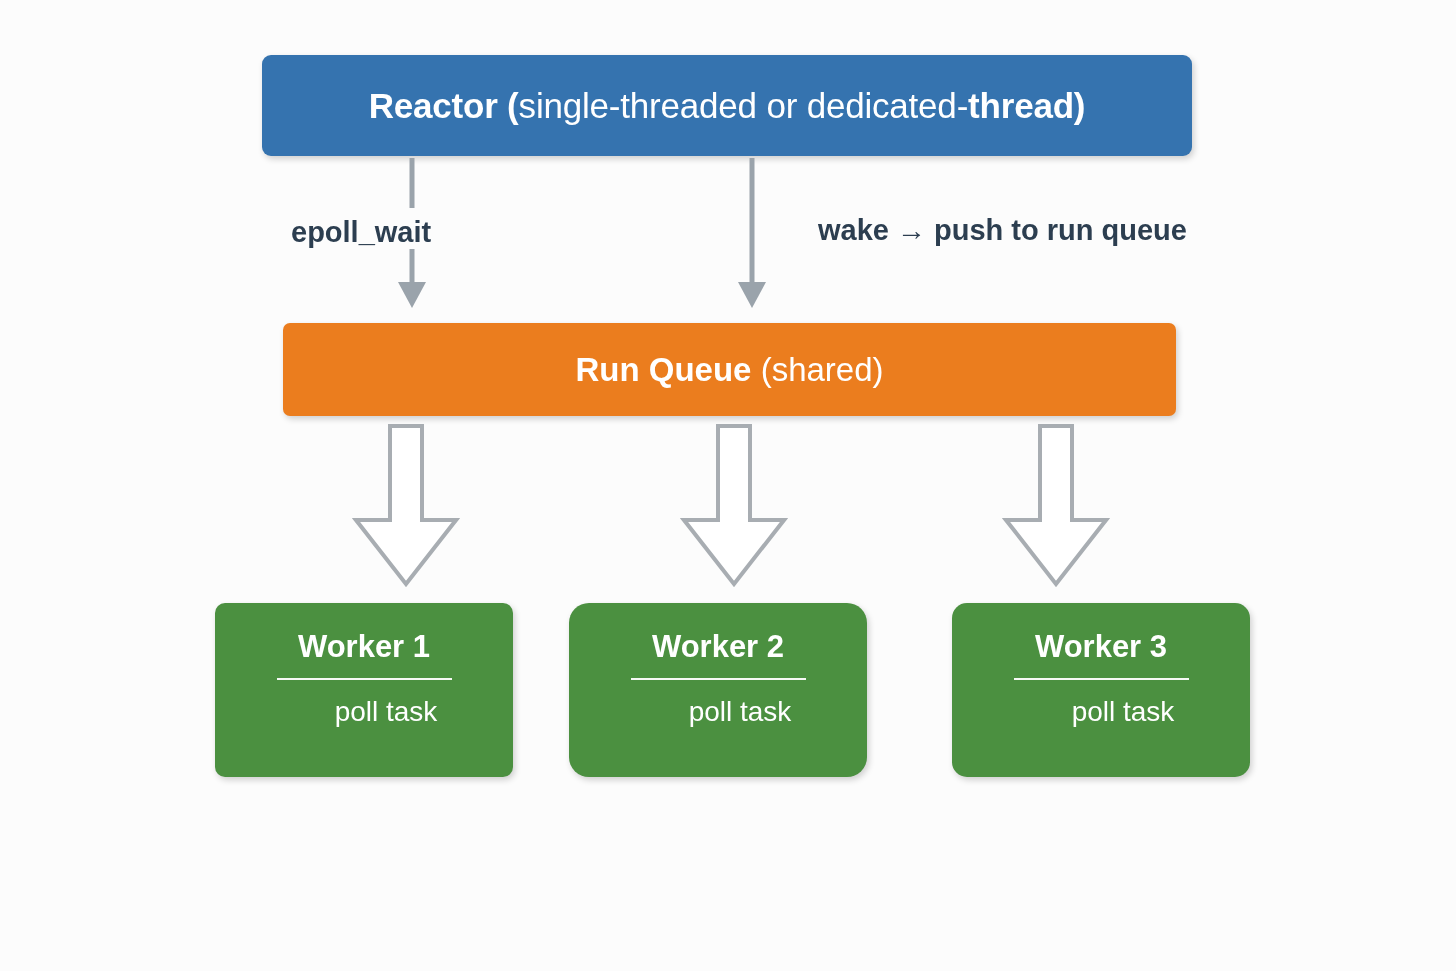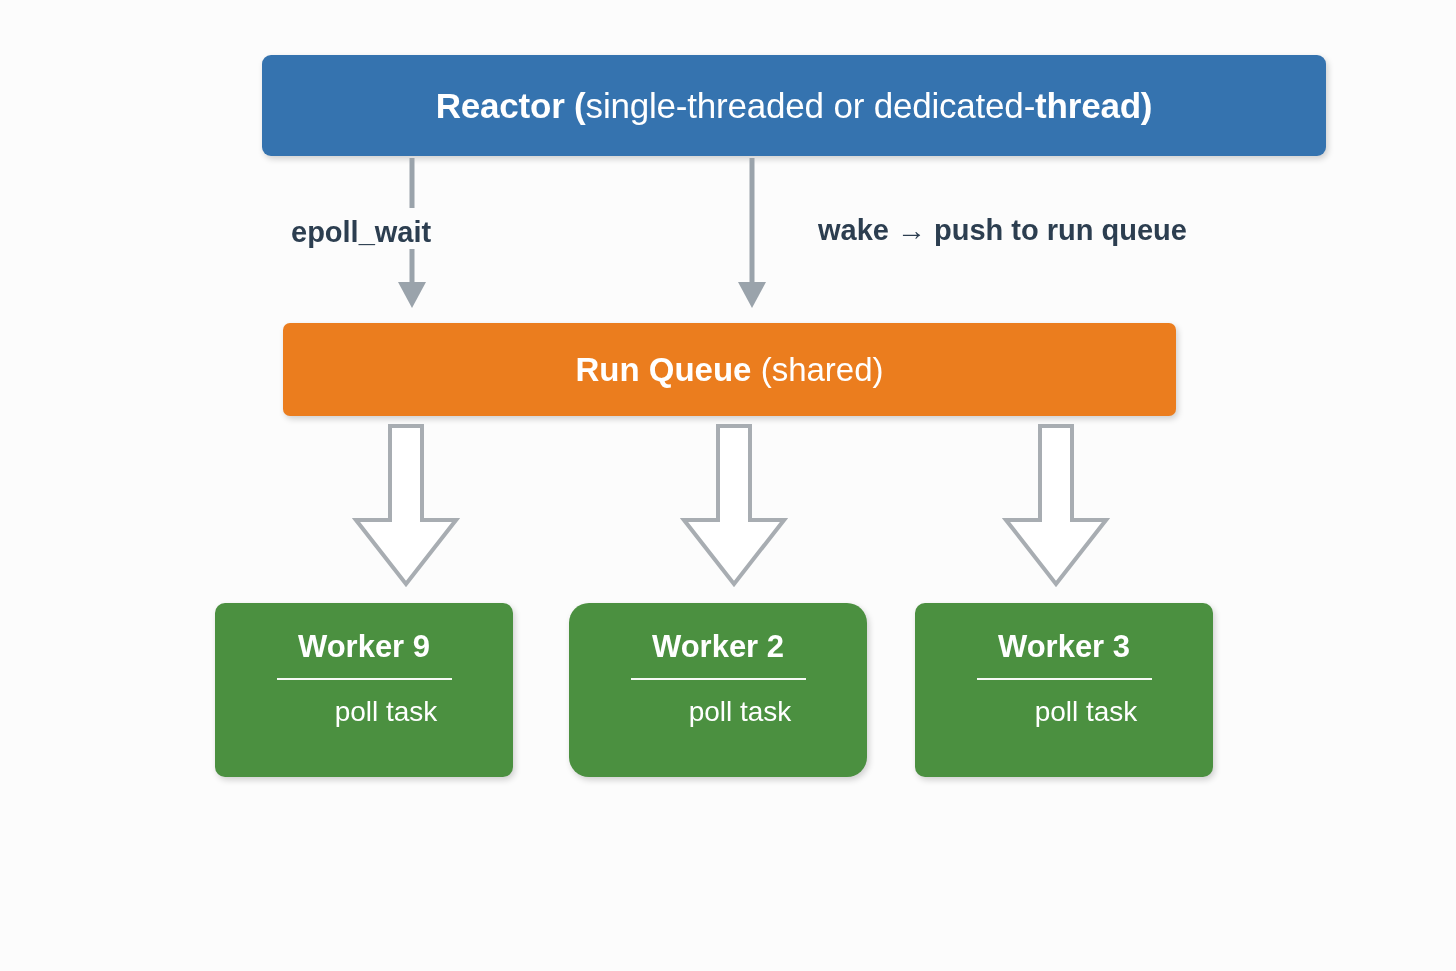--- a/index.html
+++ b/index.html
@@ -31,21 +31,21 @@
     justify-content: center;
     color: #ffffff;
     box-shadow: 2px 3px 6px rgba(0,0,0,0.18);
     text-align: center;
   }
 
   
   #reactor-box {
     left: 262px;
     top: 55px;
-    width: 1064px;
+    width: 930px;
     height: 101px;
     background: #3573af;
     border-radius: 9px;
   }
   #reactor-box .line {
     font-size: 35px;
     letter-spacing: -0.2px;
     white-space: nowrap;
   }
   .w-bold { font-weight: bold; }
@@ -70,21 +70,21 @@
     top: 603px;
     width: 298px;
     height: 174px;
     background: #4b9040;
     border-radius: 10px;
     justify-content: flex-start;
     padding-top: 28px;
   }
   #worker-1 { left: 215px; }
   #worker-2 { left: 569px; border-radius: 20px; }
-  #worker-3 { left: 915px; }
+  #worker-3 { left: 952px; border-radius: 15px; }
 
   .worker-title {
     font-size: 31px;
     font-weight: bold;
     line-height: 1.05;
   }
   .worker-divider {
     width: 175px;
     height: 2px;
     background: #ffffff;
@@ -171,21 +171,21 @@
 
   <svg class="block-arrow" id="block-arrow-2" width="108" height="165" viewBox="0 0 108 165">
     <polygon points="38,2 70,2 70,96 104,96 54,160 4,96 38,96" fill="#ffffff" stroke="#a8adb2" stroke-width="4" stroke-linejoin="miter"></polygon>
   </svg>
 
   <svg class="block-arrow" id="block-arrow-3" width="108" height="165" viewBox="0 0 108 165">
     <polygon points="38,2 70,2 70,96 104,96 54,160 4,96 38,96" fill="#ffffff" stroke="#a8adb2" stroke-width="4" stroke-linejoin="miter"></polygon>
   </svg>
 
   <div class="node worker" id="worker-1">
-    <div class="worker-title">Worker 9</div>
+    <div class="worker-title">Worker 1</div>
     <div class="worker-divider"></div>
     <div class="worker-sub">poll task</div>
   </div>
 
   <div class="node worker" id="worker-2">
     <div class="worker-title">Worker 2</div>
     <div class="worker-divider"></div>
     <div class="worker-sub">poll task</div>
   </div>
 

